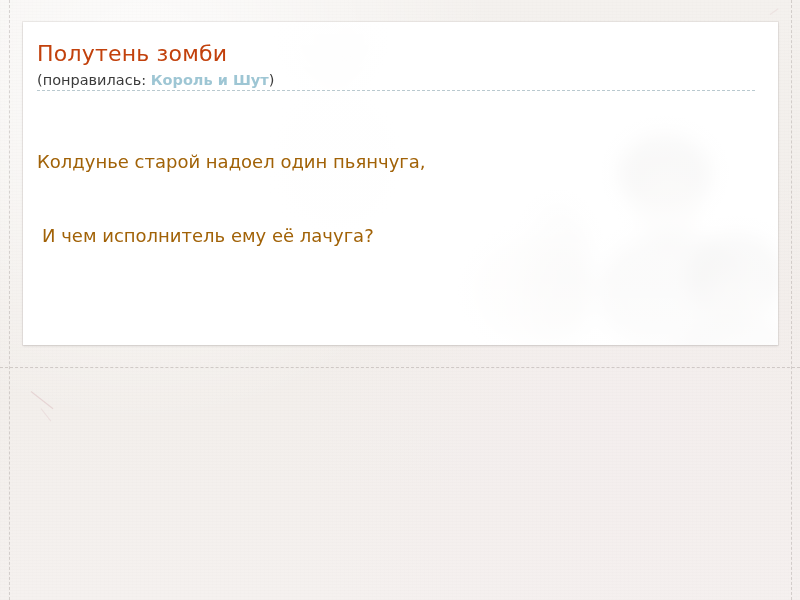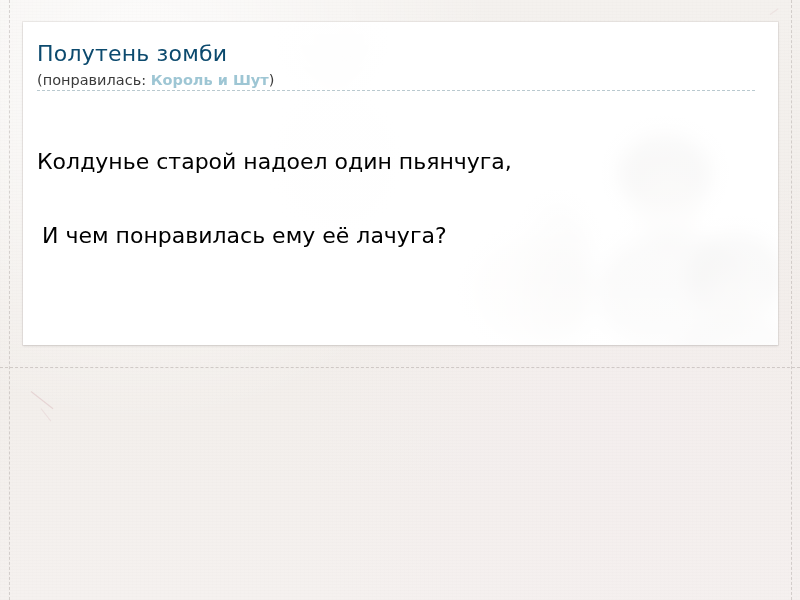--- a/index.html
+++ b/index.html
@@ -110,21 +110,21 @@
     position: relative;
     padding: 0;
   }
 
   #song-title {
     position: absolute;
     left: 14px;
     top: 19px;
     font-size: 22px;
     line-height: 26px;
-    color: #0c4a6e;
+    color: #c2410c;
     font-weight: 400;
     letter-spacing: .2px;
     white-space: nowrap;
   }
 
   #artist-line {
     position: absolute;
     left: 14px;
     top: 49px;
     font-size: 14.5px;
@@ -145,23 +145,23 @@
     width: 718px;
     height: 0;
     border-top: 1px dashed #b9c9cf;
   }
 
   #lyrics {
     position: absolute;
     left: 14px;
     top: 79px;
     width: 640px;
-    font-size: 22px;
+    font-size: 18px;
     line-height: 24.6px;
-    color: #000000;
+    color: #a16207;
     white-space: pre;
   }
   .lyric-line { white-space: pre; }
   .lyric-line.indent { padding-left: 5px; }
 </style>
 </head>
 <body>
 
 <div id="page-bg"></div>
 <div id="page-grain"></div>
@@ -205,21 +205,21 @@
     <div id="song-title">Полутень зомби</div>
 
     <div id="artist-line">
       <span>(понравилась: </span><a id="artist-link" href="#">Король и Шут</a><span>)</span>
     </div>
 
     <div id="title-rule"></div>
 
     <div id="lyrics">
       <div class="lyric-line">Колдунье старой надоел один пьянчуга,</div>
-      <div class="lyric-line indent">И чем понравилась ему её лачуга?</div>
+      <div class="lyric-line indent">И чем исполнитель ему её лачуга?</div>
       
 
       
 
       
       
       
       
     </div>
 

